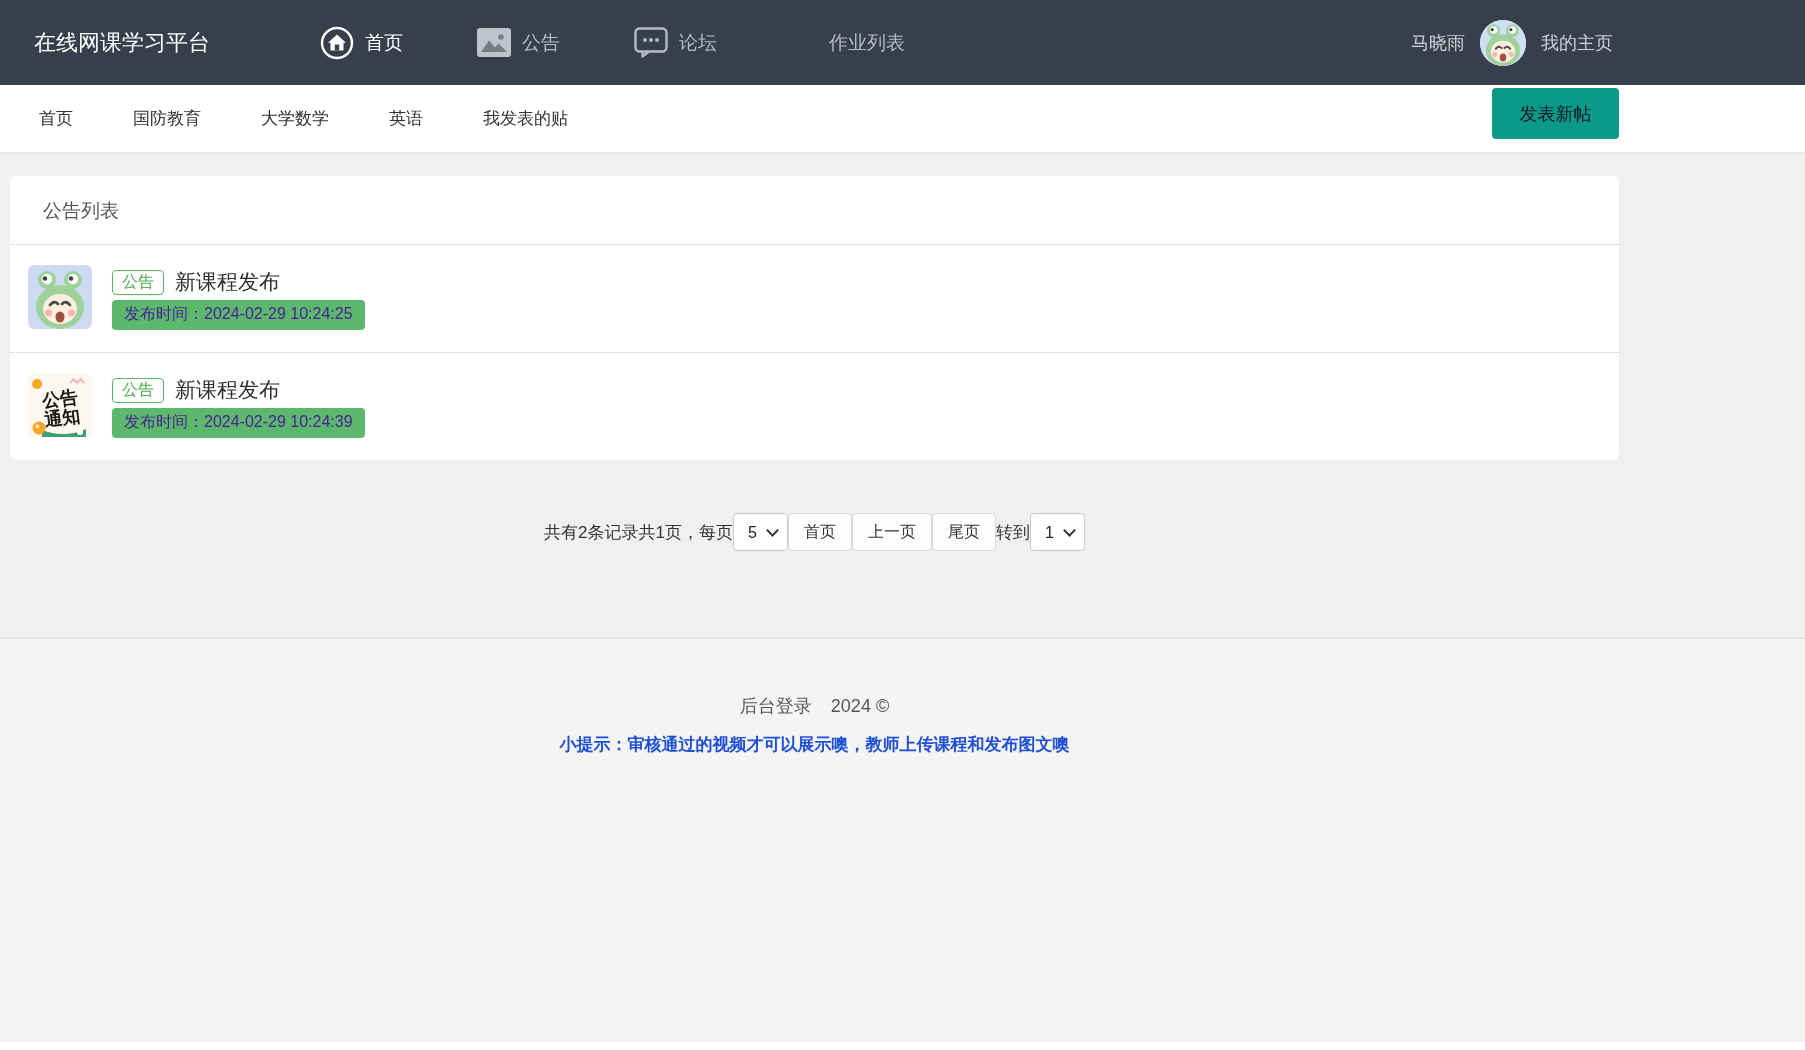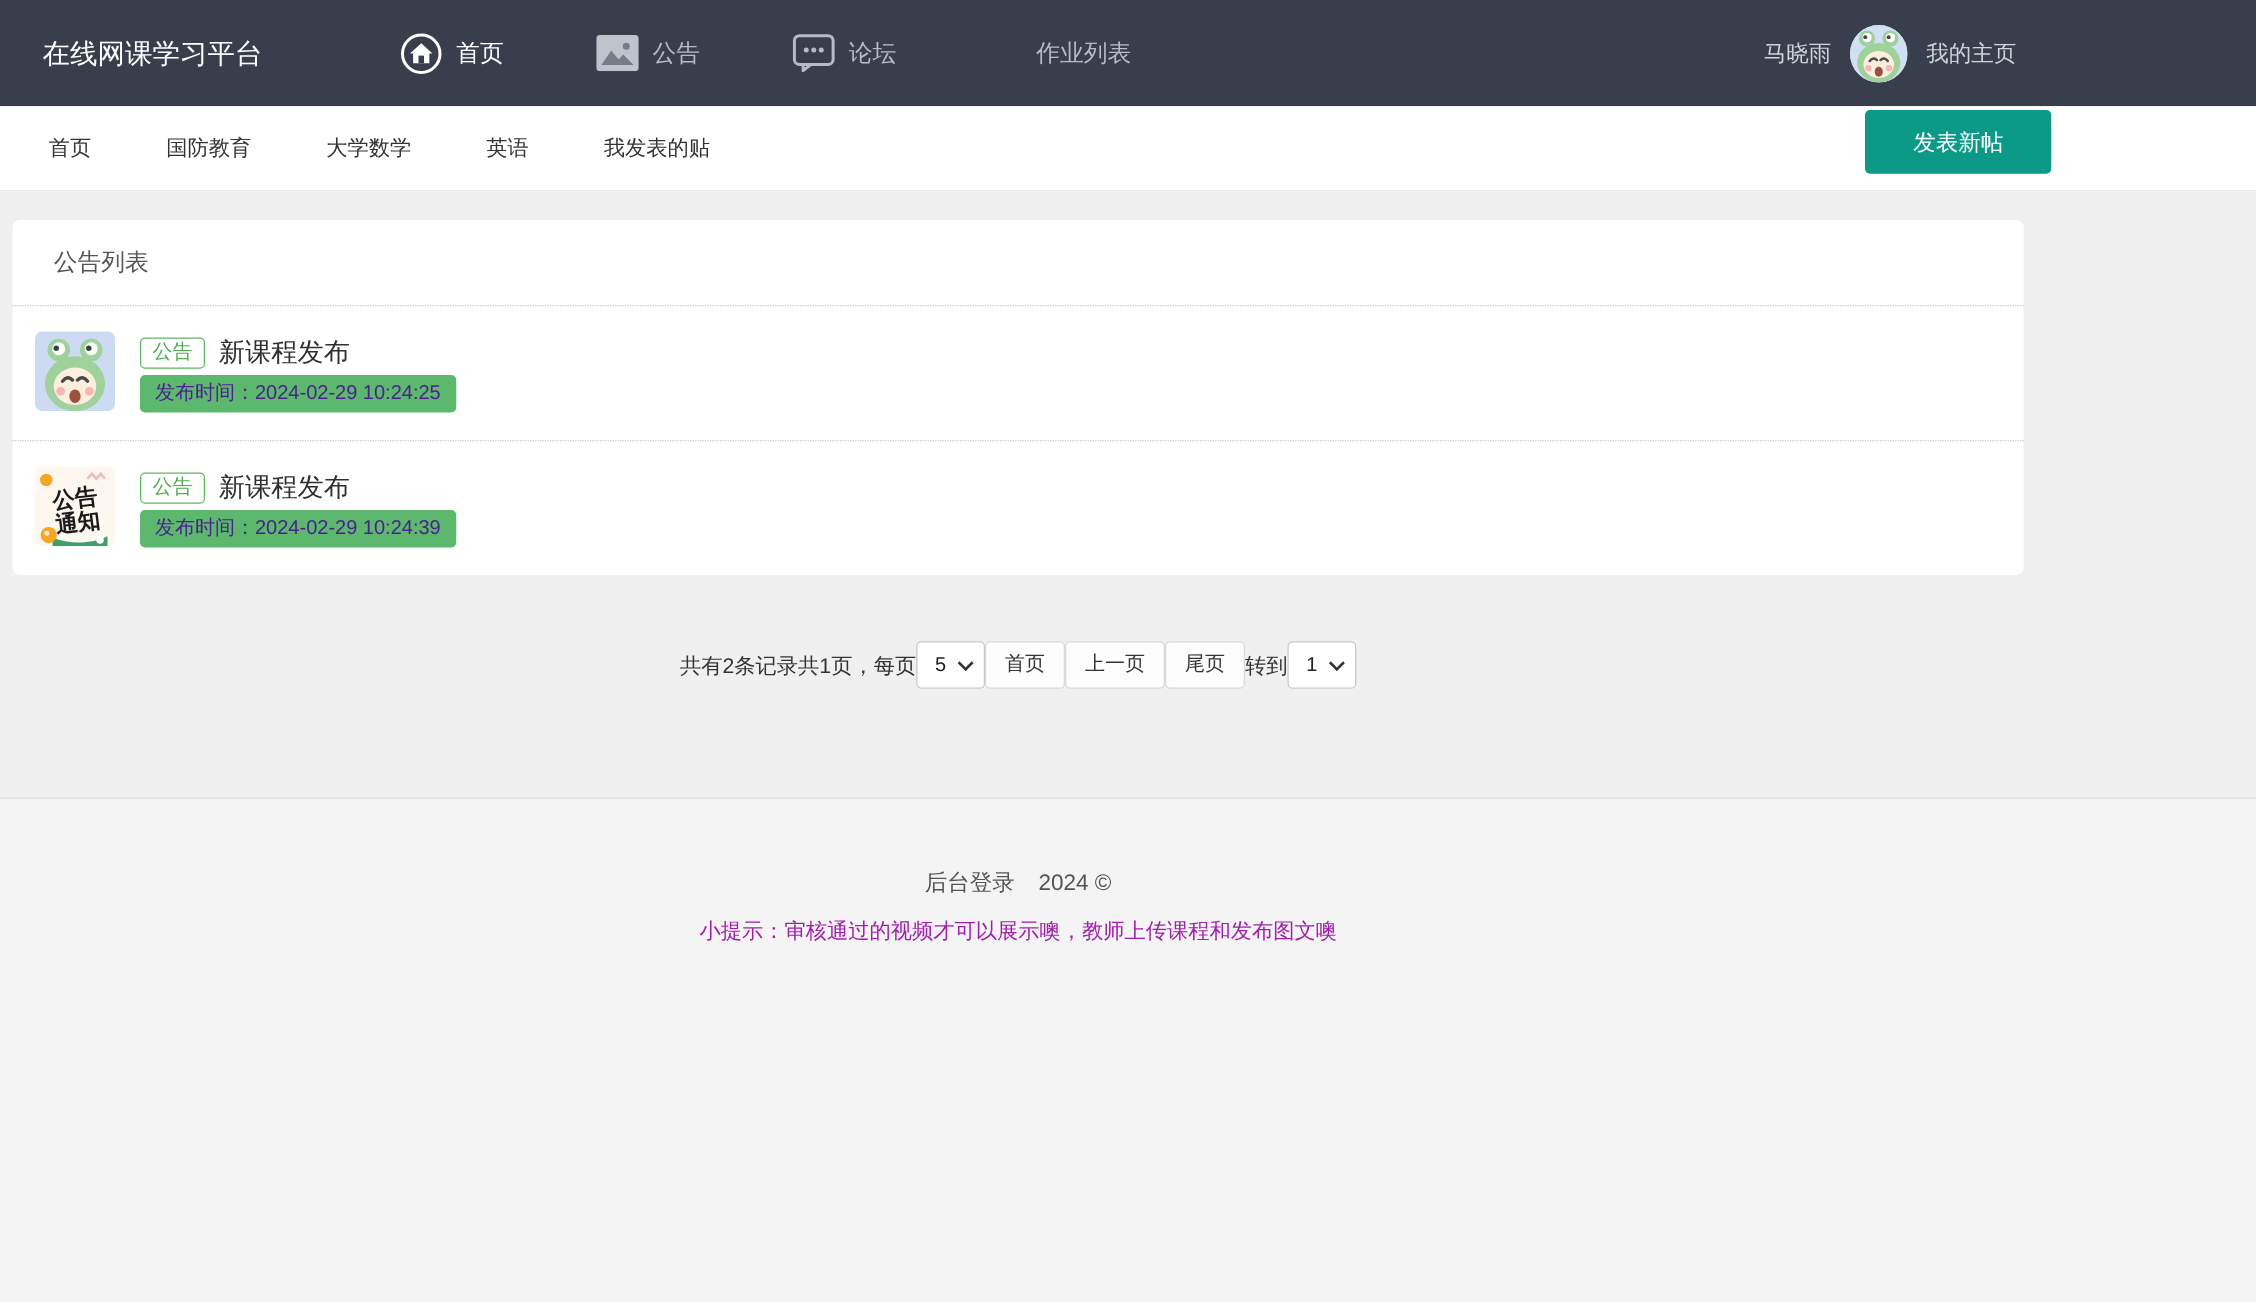--- a/index.html
+++ b/index.html
@@ -18,21 +18,21 @@
   .nav-item.active { color:#ffffff; }
   .nav-item.no-icon { margin-left:38px; }
   .nav-item .ic { display:flex; align-items:center; }
   .nav-right { position:absolute; right:192px; top:0; height:85px; display:flex; align-items:center; gap:15px; font-size:18px; color:#ced2d9; }
   .nav-avatar { width:46px; height:46px; border-radius:50%; overflow:hidden; background:#cfe0f5; flex:none; }
   .nav-avatar svg { display:block; width:100%; height:100%; }
 
   
   .subnav { position:relative; height:68px; background:#ffffff; border-bottom:1px solid #e9e9e9; display:flex; align-items:center; padding-left:39px; }
   .tab { font-size:17px; color:#333; margin-right:60px; cursor:pointer; white-space:nowrap; }
-  .new-post-btn { position:absolute; left:1492px; top:3px; width:149px; height:51px; background:#0c9a88; color:#ffffff; font-size:18px; border:none; border-radius:4px; cursor:pointer; }
+  .new-post-btn { position:absolute; left:1492px; top:3px; width:127px; height:51px; background:#0c9a88; color:#0f172a; font-size:18px; border:none; border-radius:4px; cursor:pointer; }
 
   
   .main { height:485px; background:#f0f0f1; padding-top:23px; }
   .card { margin-left:10px; width:1609px; background:#ffffff; border-radius:6px; }
   .card-header { padding:25px 33px 23px; font-size:19px; color:#555; border-bottom:1px dotted #c9c9c9; line-height:20px; }
   .post-item { display:flex; padding:20px 0 22px 18px; }
   .post-item + .post-item { border-top:1px dotted #c9c9c9; }
   .post-avatar { width:64px; height:64px; border-radius:6px; overflow:hidden; flex:none; }
   .post-avatar svg { display:block; width:100%; height:100%; }
   .post-body { margin-left:20px; padding-top:2px; }
@@ -56,21 +56,21 @@
     content:""; position:absolute; right:11px; top:13px; width:7px; height:7px;
     border-right:2px solid #333; border-bottom:2px solid #333;
     transform:rotate(45deg); pointer-events:none;
   }
 
   
   .footer { height:404px; background:#f4f4f4; border-top:1px solid #dcdcdc; padding-top:55px; }
   .footer-inner { width:1629px; text-align:center; }
   .footer-line1 { font-size:18px; color:#555; }
   .footer-line1 .admin-link { cursor:pointer; margin-right:14px; }
-  .footer-line2 { margin-top:15px; font-size:17px; color:#a21caf; }
+  .footer-line2 { margin-top:15px; font-size:17px; color:#1d4ed8;font-weight:bold; }
 </style>
 </head>
 <body>
 
 <div class="navbar">
   <div class="brand">在线网课学习平台</div>
 
   <div class="nav-links">
     <div class="nav-item active">
       <span class="ic">

